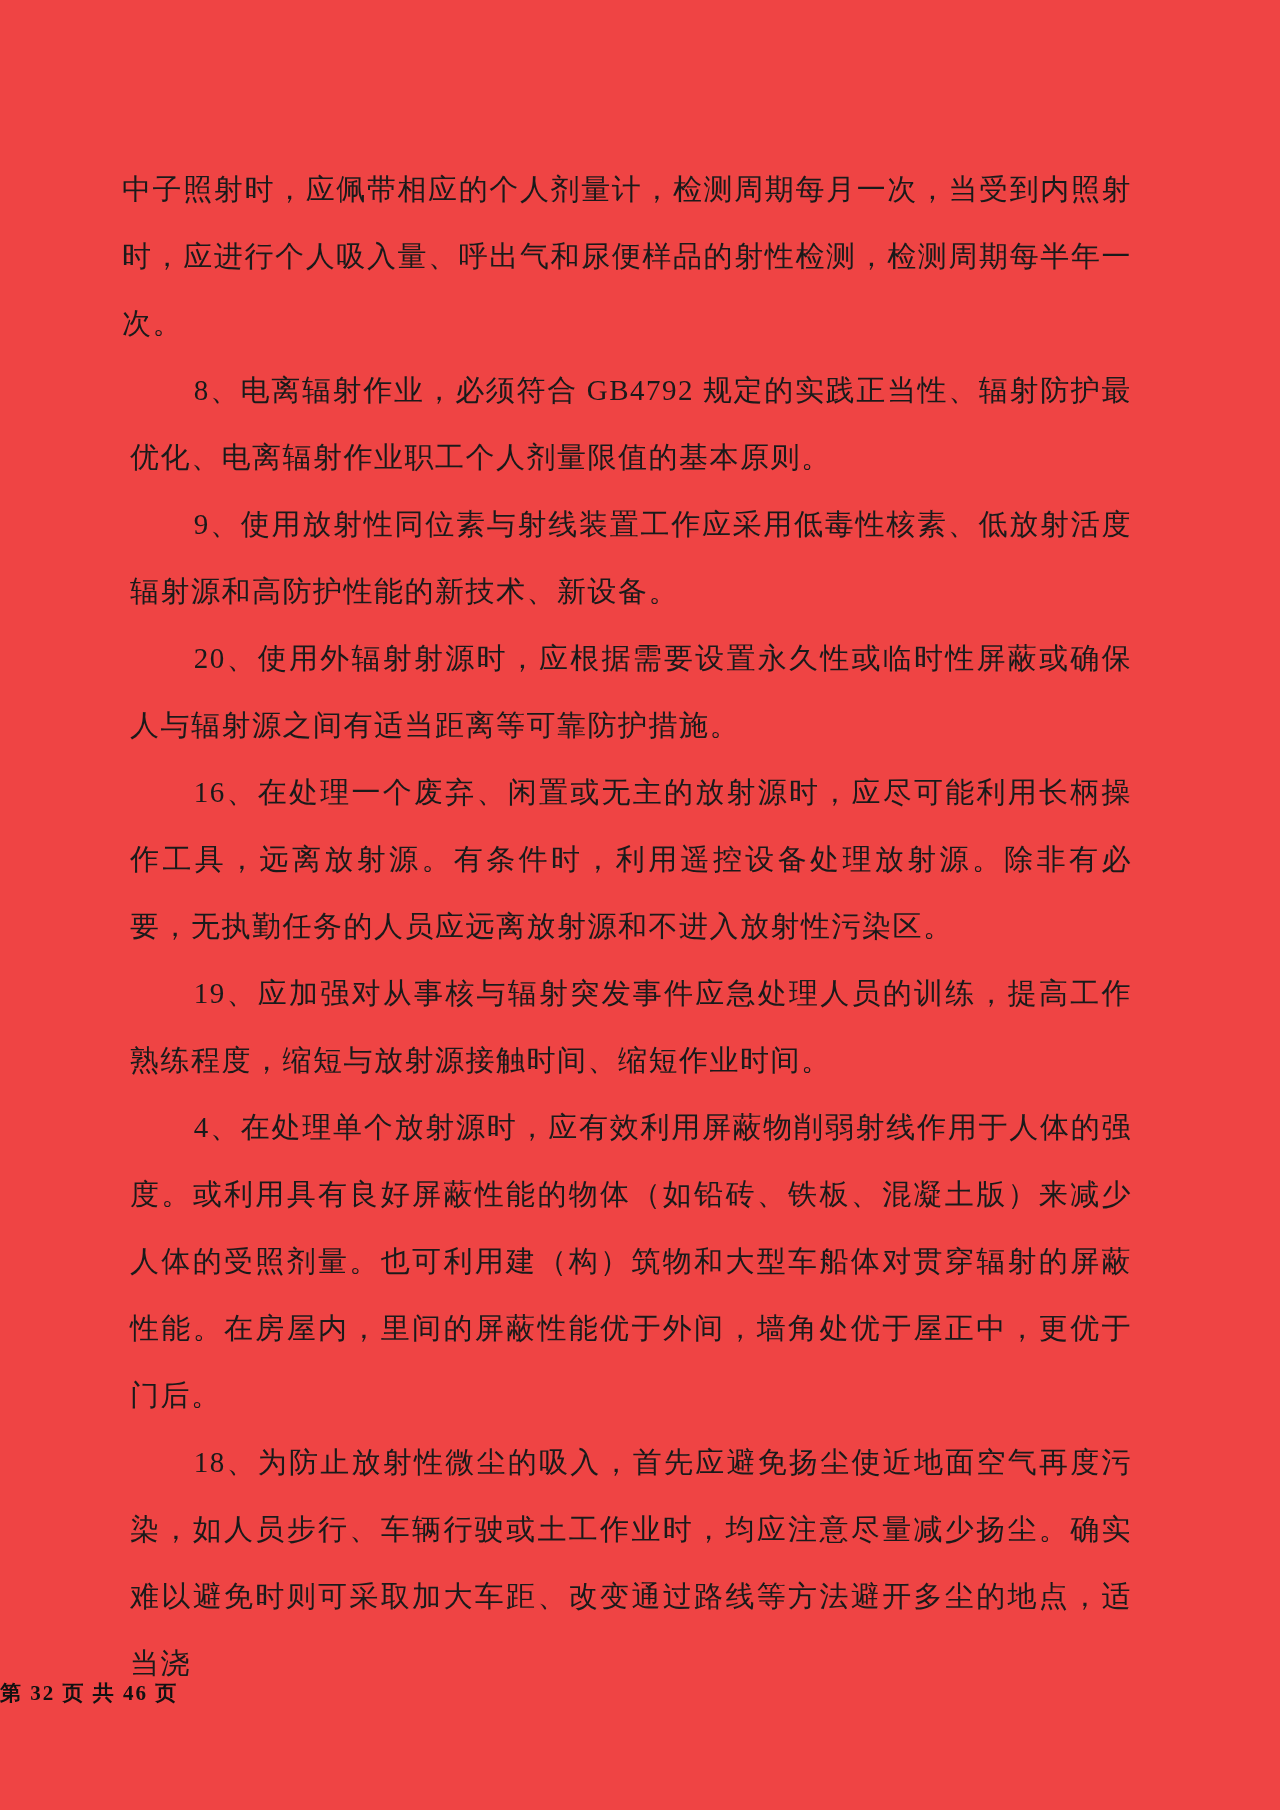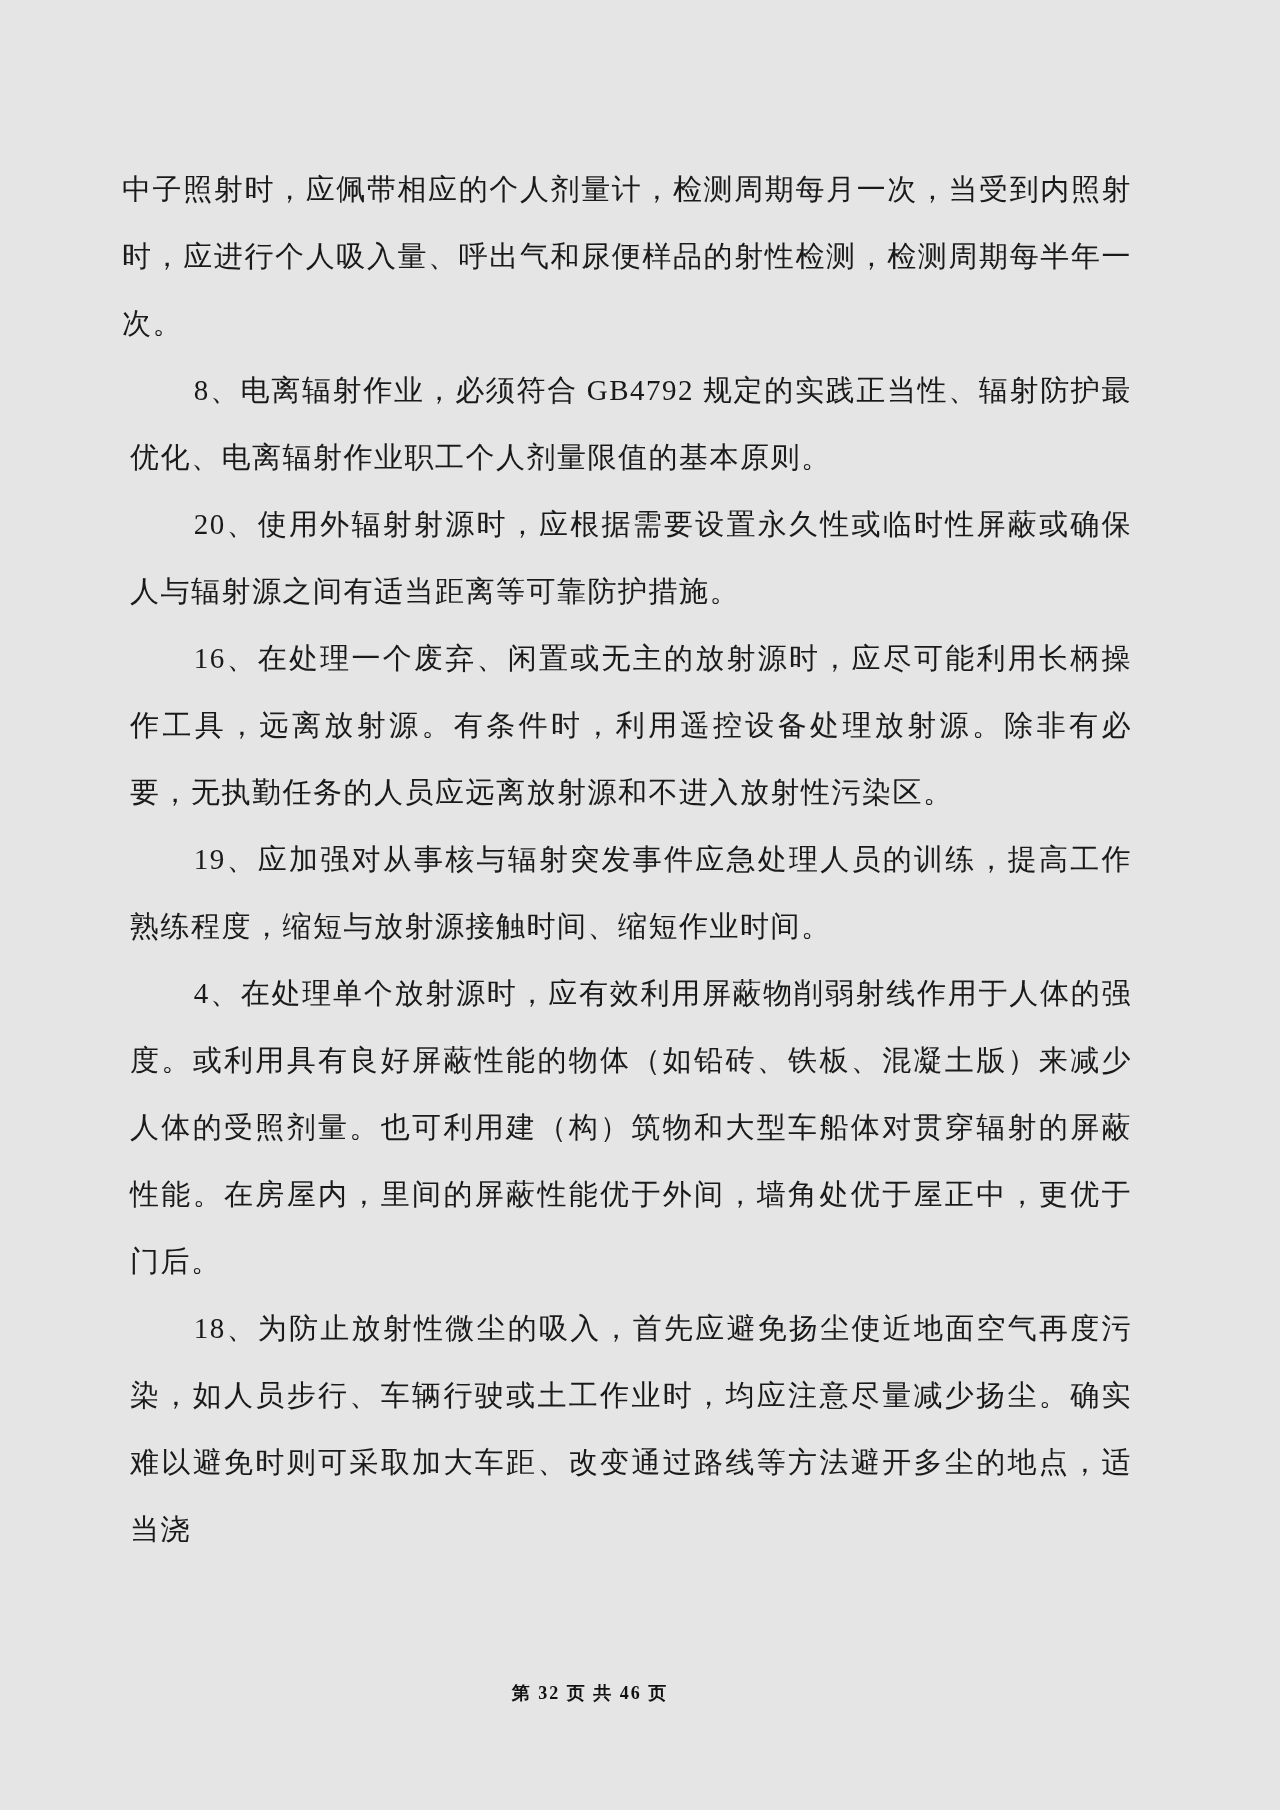--- a/index.html
+++ b/index.html
@@ -34,36 +34,37 @@
   }
   .content p.indent {
     text-indent: 2.2em;
     margin-left: 8px;
   }
   .footer {
     position: absolute;
     top: 1680px;
     left: 0;
     width: 1180px;
-    text-align: center;
-    font-size: 18px;
+    text-align: left;
+    font-size: 21px;
     line-height: 26px;
     font-weight: 700;
     letter-spacing: 2px;
     color: #111111;
     font-family: "Liberation Serif", "DejaVu Serif", serif;
   }
 </style>
 </head>
 <body>
 
-<div class="page" style="color: rgb(26, 26, 26); background: #e5e5e5;">
+<div class="page" style="color: rgb(26, 26, 26); background: #ef4444;">
   <div class="content">
     <p>中子照射时，应佩带相应的个人剂量计，检测周期每月一次，当受到内照射时，应进行个人吸入量、呼出气和尿便样品的射性检测，检测周期每半年一次。</p>
     <p class="indent">8、电离辐射作业，必须符合 GB4792 规定的实践正当性、辐射防护最优化、电离辐射作业职工个人剂量限值的基本原则。</p>
+    <p class="indent">9、使用放射性同位素与射线装置工作应采用低毒性核素、低放射活度辐射源和高防护性能的新技术、新设备。</p>
     <p class="indent">20、使用外辐射射源时，应根据需要设置永久性或临时性屏蔽或确保人与辐射源之间有适当距离等可靠防护措施。</p>
     <p class="indent">16、在处理一个废弃、闲置或无主的放射源时，应尽可能利用长柄操作工具，远离放射源。有条件时，利用遥控设备处理放射源。除非有必要，无执勤任务的人员应远离放射源和不进入放射性污染区。</p>
     <p class="indent">19、应加强对从事核与辐射突发事件应急处理人员的训练，提高工作熟练程度，缩短与放射源接触时间、缩短作业时间。</p>
     <p class="indent">4、在处理单个放射源时，应有效利用屏蔽物削弱射线作用于人体的强度。或利用具有良好屏蔽性能的物体（如铅砖、铁板、混凝土版）来减少人体的受照剂量。也可利用建（构）筑物和大型车船体对贯穿辐射的屏蔽性能。在房屋内，里间的屏蔽性能优于外间，墙角处优于屋正中，更优于门后。</p>
     <p class="indent">18、为防止放射性微尘的吸入，首先应避免扬尘使近地面空气再度污染，如人员步行、车辆行驶或土工作业时，均应注意尽量减少扬尘。确实难以避免时则可采取加大车距、改变通过路线等方法避开多尘的地点，适当浇</p>
   </div>
   <div class="footer">第 32 页 共 46 页</div>
 </div>
 
 </body></html>

